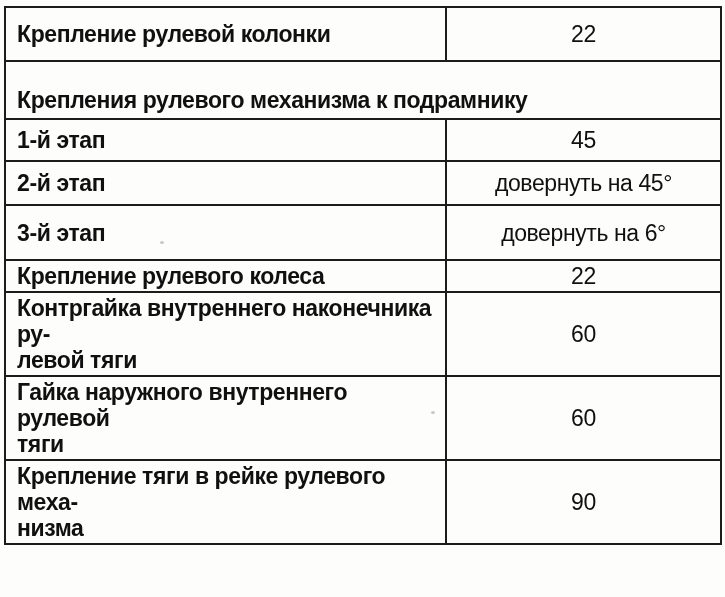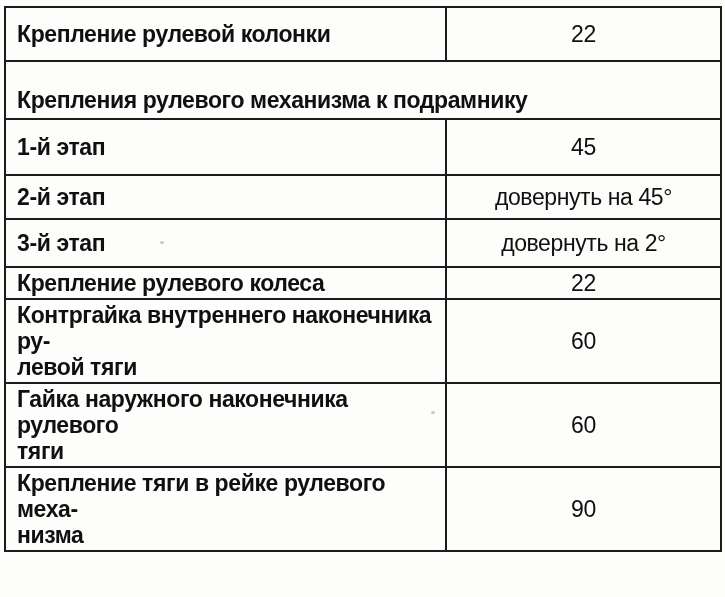--- a/index.html
+++ b/index.html
@@ -70,43 +70,43 @@
       <col>
     </colgroup>
     <tbody>
       <tr style="height:54px">
         <td class="label-cell">Крепление рулевой колонки</td>
         <td class="value-cell">22</td>
       </tr>
       <tr style="height:58px">
         <td class="label-cell span-cell" colspan="2">Крепления рулевого механизма к подрамнику</td>
       </tr>
-      <tr style="height:56px">
+      <tr style="height:42px">
         <td class="label-cell">1-й этап</td>
         <td class="value-cell">45</td>
       </tr>
       <tr style="height:44px">
         <td class="label-cell">2-й этап</td>
         <td class="value-cell">довернуть на 45°</td>
       </tr>
-      <tr style="height:48px">
+      <tr style="height:55px">
         <td class="label-cell">3-й этап</td>
-        <td class="value-cell">довернуть на 2°</td>
+        <td class="value-cell">довернуть на 6°</td>
       </tr>
       <tr style="height:32px">
         <td class="label-cell">Крепление рулевого колеса</td>
         <td class="value-cell">22</td>
       </tr>
       <tr style="height:74px">
         <td class="label-cell">Контргайка внутреннего наконечника ру-
 левой тяги</td>
         <td class="value-cell">60</td>
       </tr>
       <tr style="height:80px">
-        <td class="label-cell">Гайка наружного наконечника рулевого
+        <td class="label-cell">Гайка наружного внутреннего рулевой
 тяги</td>
         <td class="value-cell">60</td>
       </tr>
       <tr style="height:81px">
         <td class="label-cell">Крепление тяги в рейке рулевого меха-
 низма</td>
         <td class="value-cell">90</td>
       </tr>
     </tbody>
   </table>

